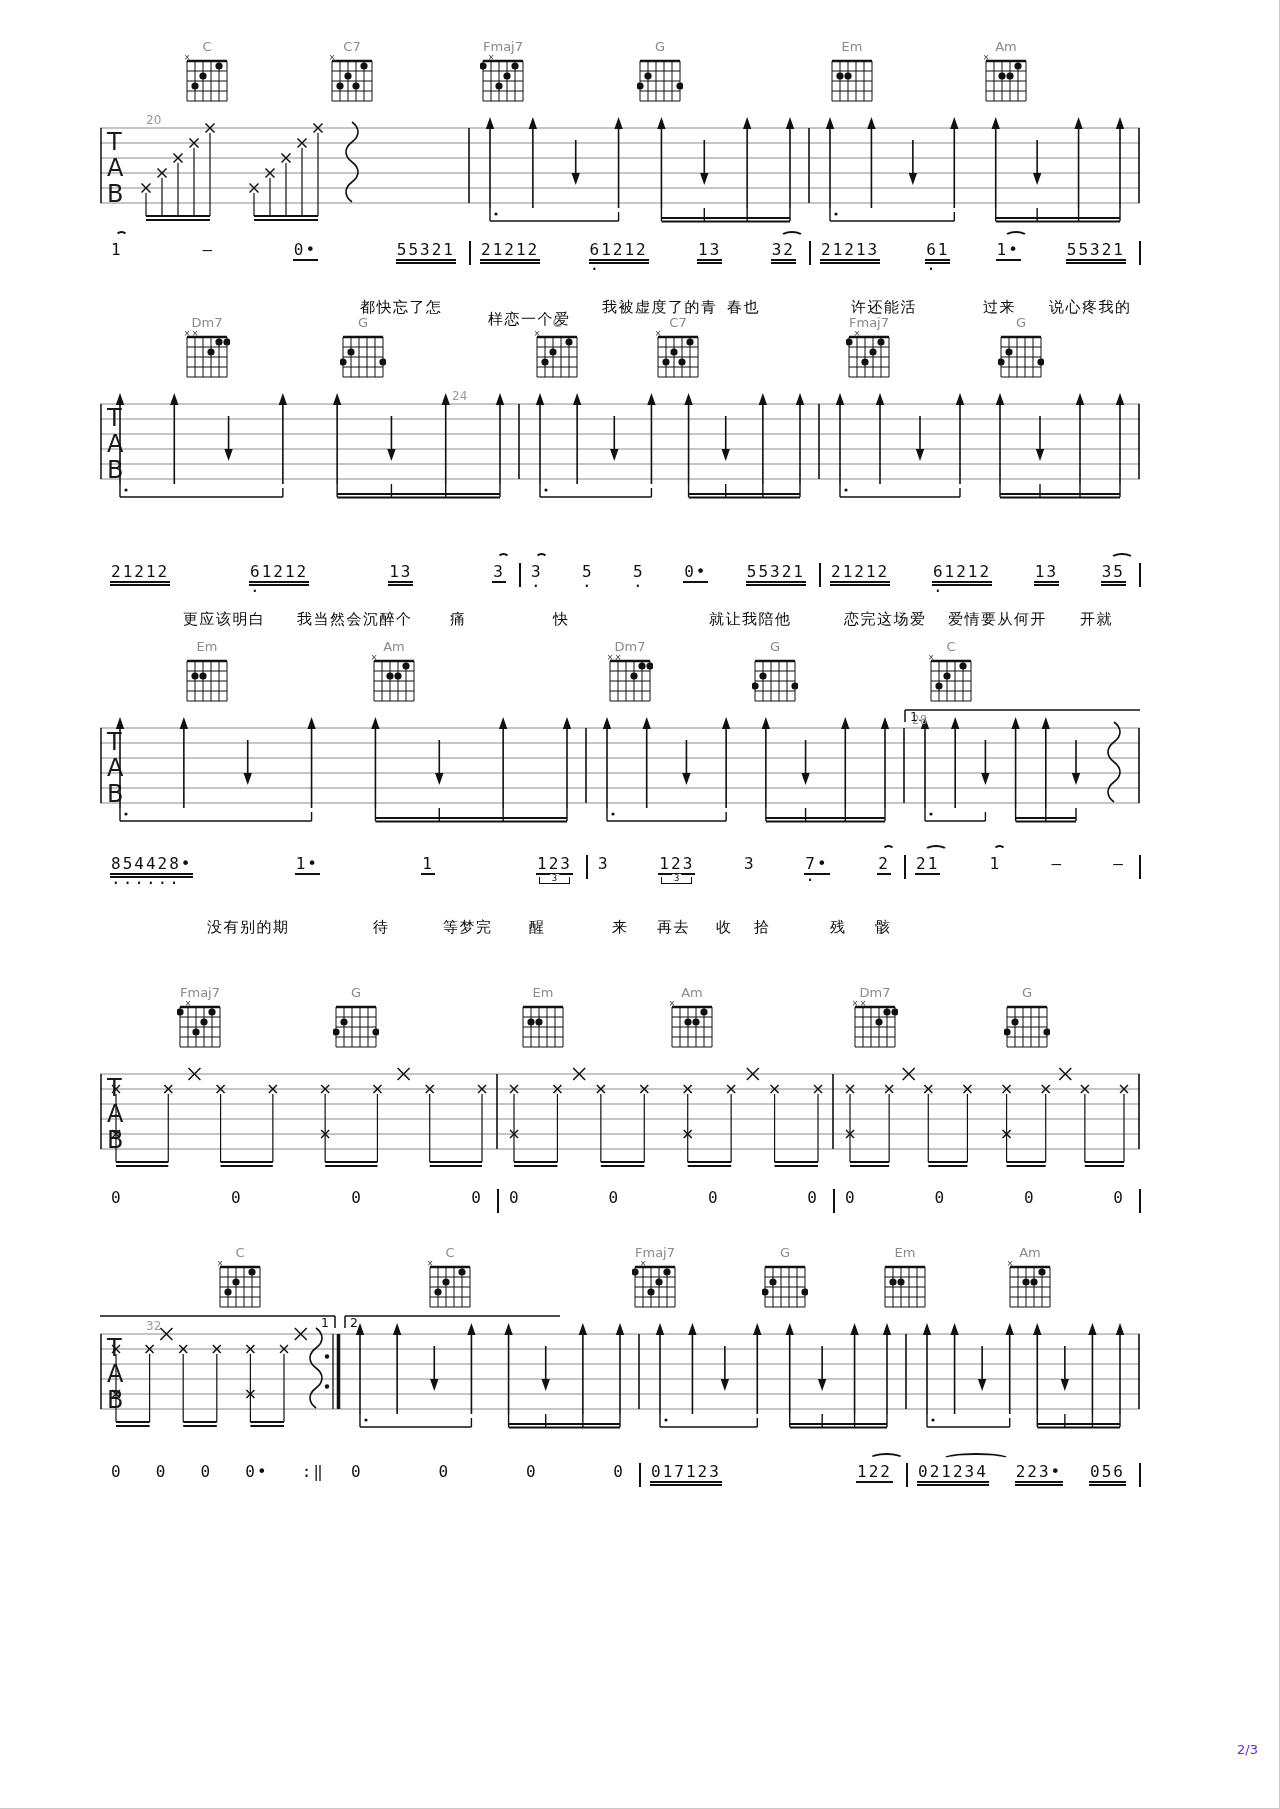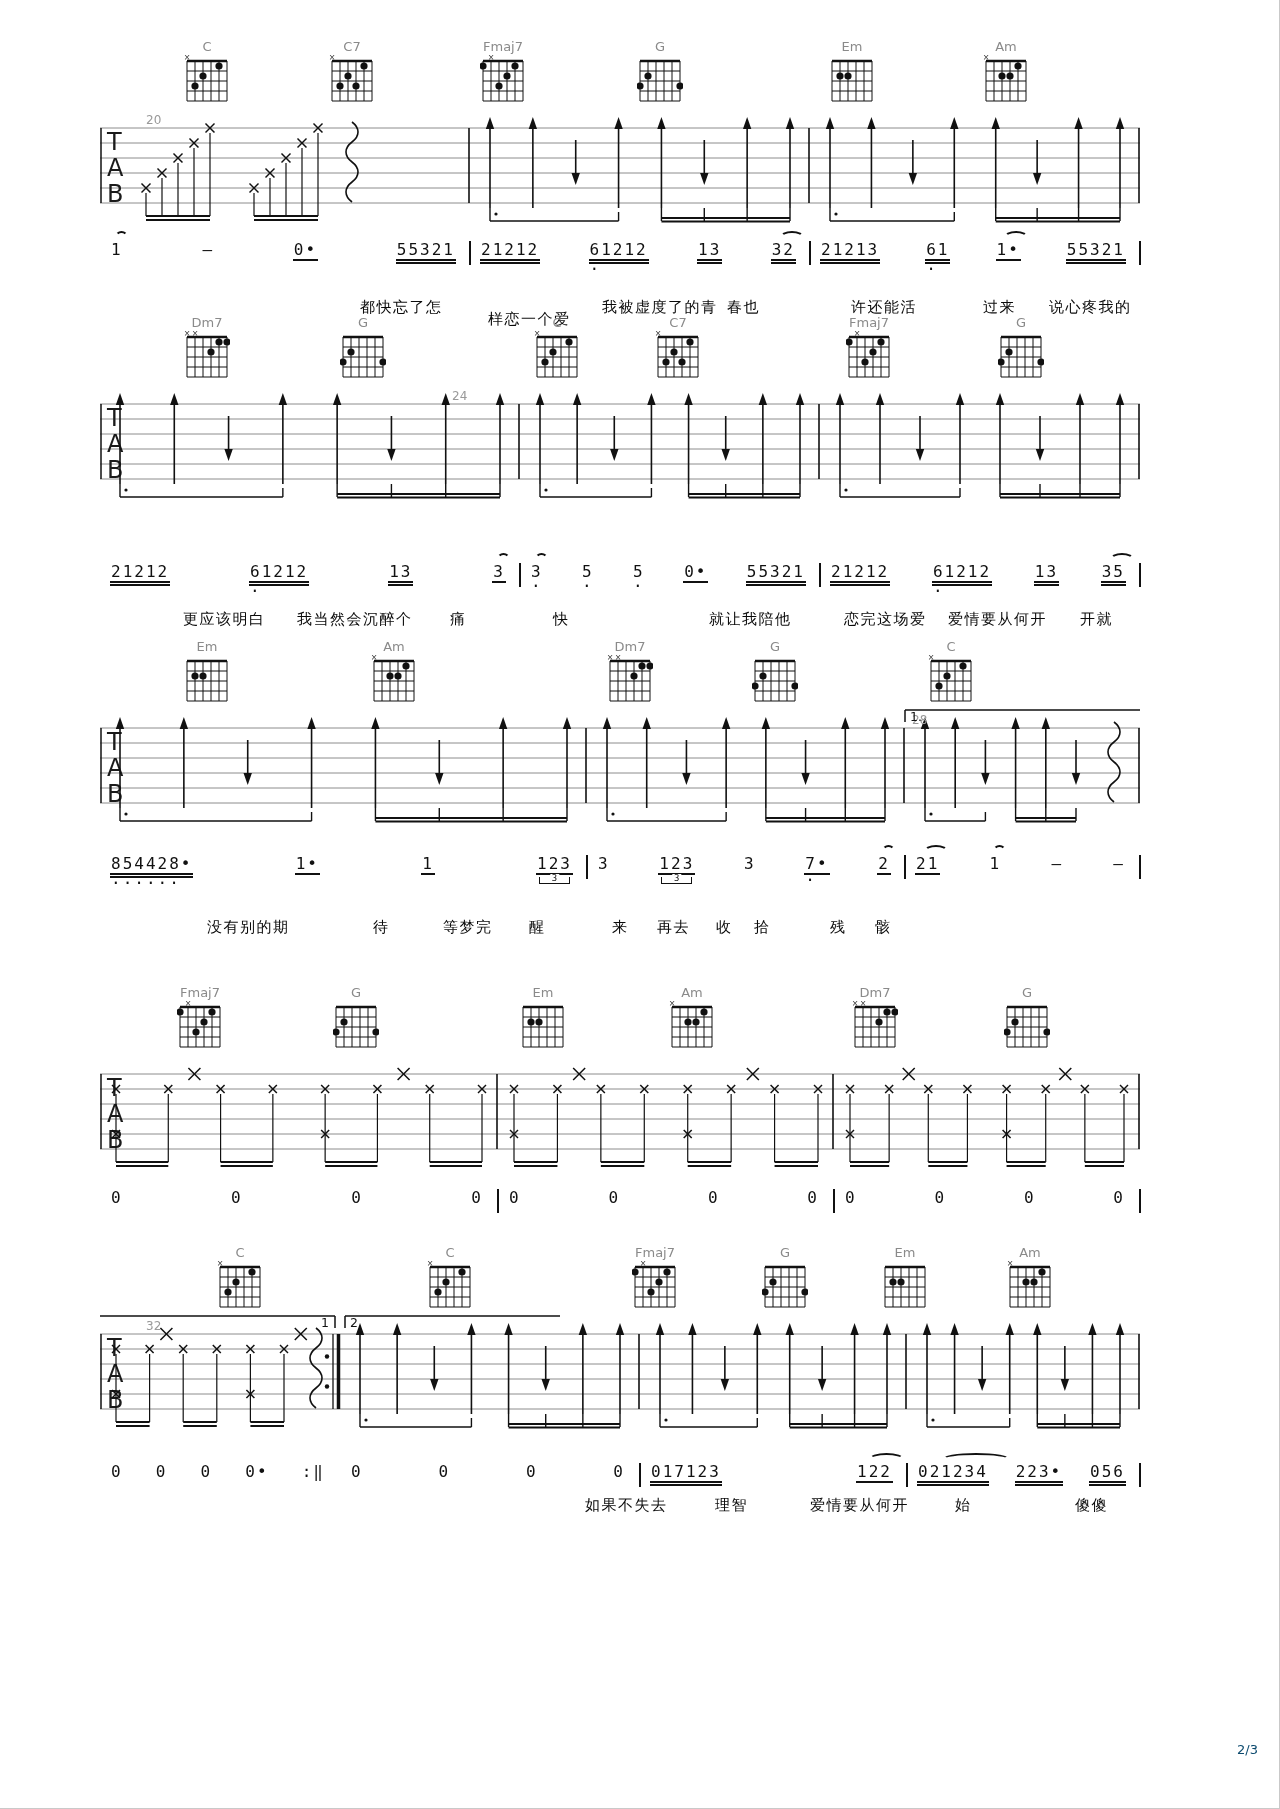--- a/index.html
+++ b/index.html
@@ -22,21 +22,21 @@
   .trip{height:6px;border:1px solid #111;border-top:none;margin:2px 3px 0;position:relative;}
   .trip span{position:absolute;left:50%;transform:translateX(-50%);top:-3px;background:#fff;
         font-size:9px;line-height:9px;padding:0 2px;color:#111;}
   .arc{position:absolute;top:-9px;left:35%;width:95%;height:12px;box-sizing:border-box;
         border:2px solid transparent;border-top:2px solid #111;border-radius:50%;pointer-events:none;}
   .mbar{position:absolute;top:5px;width:2px;height:24px;background:#111;}
   .bartok{letter-spacing:0 !important;font-weight:700;}
   .lyrics{position:relative;height:22px;}
   .lyric{position:absolute;top:0;font-size:15px;font-weight:400;color:#0a0a0a;
         white-space:nowrap;letter-spacing:1.5px;}
-  .page-number{position:absolute;right:22px;bottom:52px;font-size:13px;color:#0c4a6e;}
+  .page-number{position:absolute;right:22px;bottom:52px;font-size:13px;color:#6d28d9;}
 </style>
 </head>
 <body>
 
 <div class="page">
   <div id="systems">
       <section class="system" style="top: 40px;">
         <div class="chords">
           <div class="chord" style="left: 84px;"><div class="chord-name">C</div><svg width="46" height="50" viewBox="0 0 46 50">
               <line x1="3" y1="6" x2="43" y2="6" stroke="#111" stroke-width="2.4"></line>
@@ -1253,23 +1253,16 @@
             <div class="tok"><span class="arc"></span><span class="num u1">122</span></div>
           </div>
           <div class="mbar" style="left: 806px;"></div>
           <div class="mgroup" style="left: 817px; width: 209px;">
             <div class="tok"><span class="arc"></span><span class="num u2">021234</span></div>
             <div class="tok"><span class="num u2">223•</span></div>
             <div class="tok"><span class="num u2">056</span></div>
           </div>
           <div class="mbar" style="left: 1039px;"></div>
         </div>
-        <div class="lyrics" style="margin-top: -14px;">
-          <span class="lyric" style="left: 485px;">如果不失去</span>
-          <span class="lyric" style="left: 615px;">理智</span>
-          <span class="lyric" style="left: 710px;">爱情要从何开</span>
-          <span class="lyric" style="left: 855px;">始</span>
-          <span class="lyric" style="left: 975px;">傻傻</span>
-        </div>
       </section>
     </div>
   <div class="page-number">2/3</div>
 </div>
 
 </body></html>

